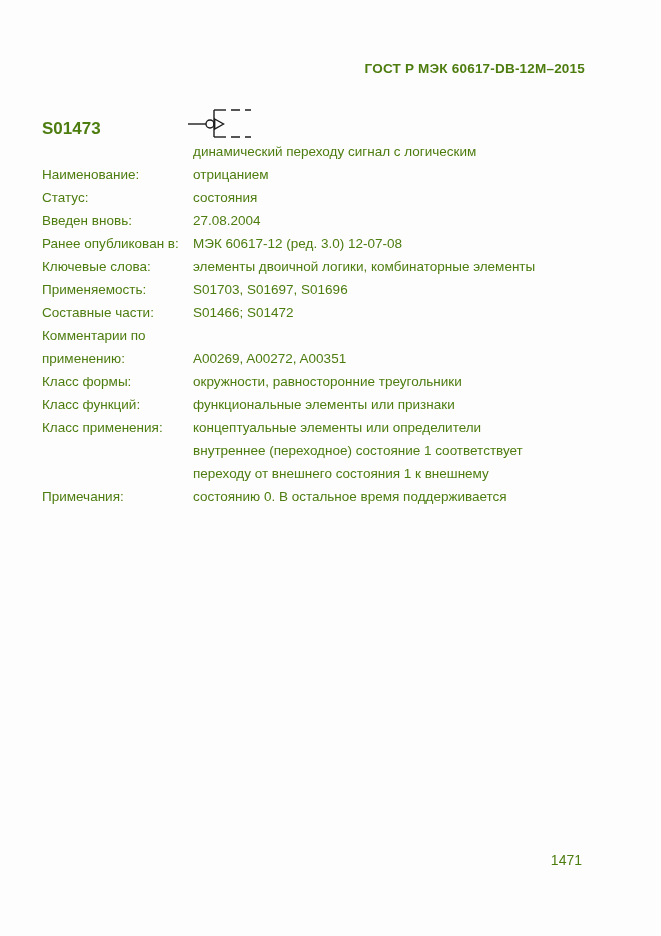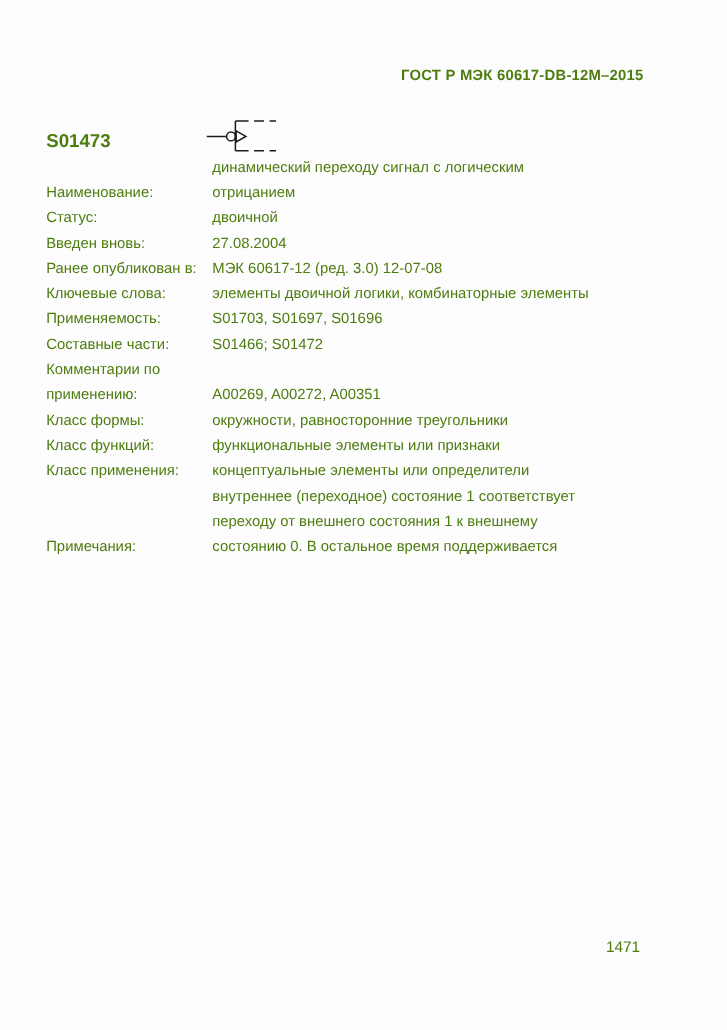--- a/index.html
+++ b/index.html
@@ -113,21 +113,21 @@
       <div class="label">Наименование:</div>
       <div class="value">
         <div class="vline">динамический переходу сигнал с логическим</div>
         <div class="vline">отрицанием</div>
       </div>
     </div>
 
     <div class="row">
       <div class="label">Статус:</div>
       <div class="value">
-        <div class="vline">двоичной</div>
+        <div class="vline">состояния</div>
       </div>
     </div>
 
     <div class="row">
       <div class="label">Введен вновь:</div>
       <div class="value">
         <div class="vline">27.08.2004</div>
       </div>
     </div>
 

